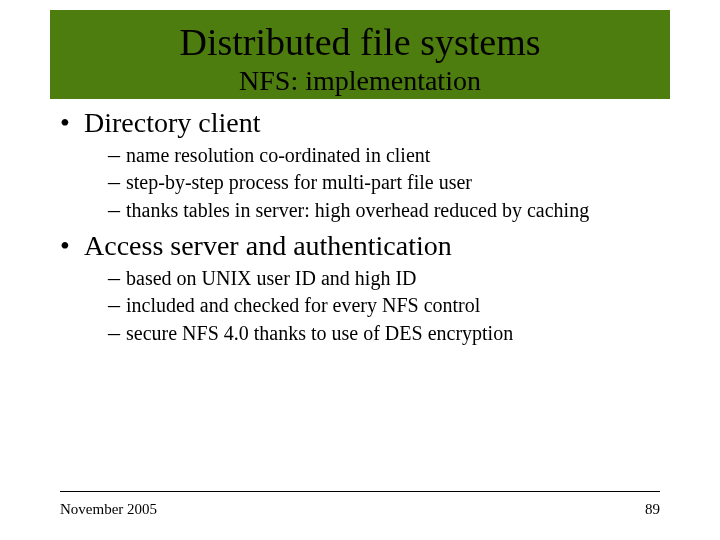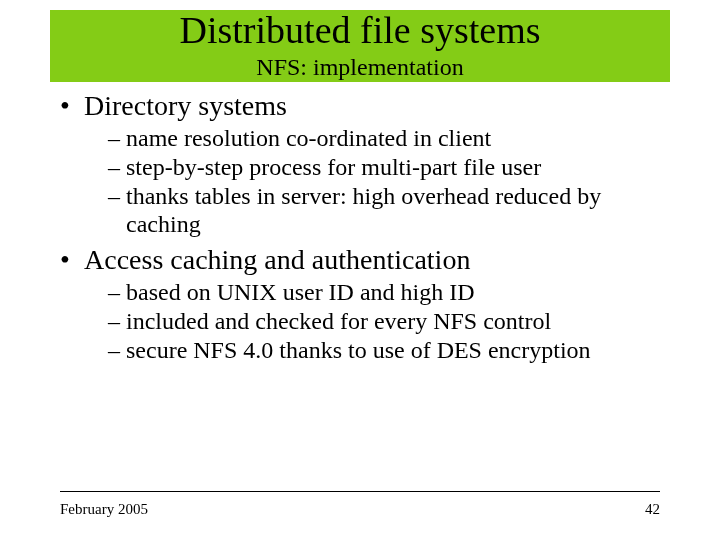--- a/index.html
+++ b/index.html
@@ -5,32 +5,32 @@
   * { margin: 0; padding: 0; box-sizing: border-box; }
   body {
     width: 720px;
     height: 540px;
     background: #ffffff;
     font-family: "Times New Roman", Times, serif;
     color: #000;
     position: relative;
   }
   .title-bar {
-    background: #84cc16;
+    background: #4d7c0f;
     width: 620px;
     margin: 10px auto 0 auto;
     text-align: center;
-    padding: 0 0 2px 0;
+    padding: 12px 0 2px 0;
   }
   .title {
     font-size: 38px;
     line-height: 1.1;
   }
   .subtitle {
-    font-size: 24px;
+    font-size: 28px;
     line-height: 1.1;
     margin-top: 2px;
   }
   .content {
     padding: 6px 60px 0 60px;
   }
   .bullet-row {
     display: flex;
     align-items: baseline;
     margin-top: 2px;
@@ -55,21 +55,21 @@
     display: flex;
     align-items: baseline;
   }
   .sub-dash {
     font-size: 24px;
     width: 18px;
     flex-shrink: 0;
     line-height: 1.15;
   }
   .sub-text {
-    font-size: 24px;
+    font-size: 20px;
     line-height: 1.18;
   }
   .footer-rule {
     position: absolute;
     bottom: 48px;
     left: 60px;
     right: 60px;
     border-top: 1px solid #000;
   }
   .footer {
@@ -93,55 +93,55 @@
 
 <div class="title-bar">
   <div class="title">Distributed file systems</div>
   <div class="subtitle">NFS: implementation</div>
 </div>
 
 <div class="content">
 
   <div class="bullet-row">
     <div class="bullet-dot">•</div>
-    <div class="bullet-text">Directory systems</div>
+    <div class="bullet-text">Directory client</div>
   </div>
   <div class="sub-list">
     <div class="sub-row">
       <div class="sub-dash">–</div>
       <div class="sub-text">name resolution co-ordinated in client</div>
     </div>
     <div class="sub-row">
       <div class="sub-dash">–</div>
       <div class="sub-text">step-by-step process for multi-part file user</div>
     </div>
     <div class="sub-row">
       <div class="sub-dash">–</div>
       <div class="sub-text">thanks tables in server: high overhead reduced by caching</div>
     </div>
   </div>
 
   <div class="bullet-row second">
     <div class="bullet-dot">•</div>
-    <div class="bullet-text">Access caching and authentication</div>
+    <div class="bullet-text">Access server and authentication</div>
   </div>
   <div class="sub-list">
     <div class="sub-row">
       <div class="sub-dash">–</div>
       <div class="sub-text">based on UNIX user ID and high ID</div>
     </div>
     <div class="sub-row">
       <div class="sub-dash">–</div>
       <div class="sub-text">included and checked for every NFS control</div>
     </div>
     <div class="sub-row">
       <div class="sub-dash">–</div>
       <div class="sub-text">secure NFS 4.0 thanks to use of DES encryption</div>
     </div>
   </div>
 
 </div>
 
 <div class="footer-rule"></div>
 <div class="footer">
-  <span>February 2005</span>
-  <span>42</span>
+  <span>November 2005</span>
+  <span>89</span>
 </div>
 
 </body></html>

